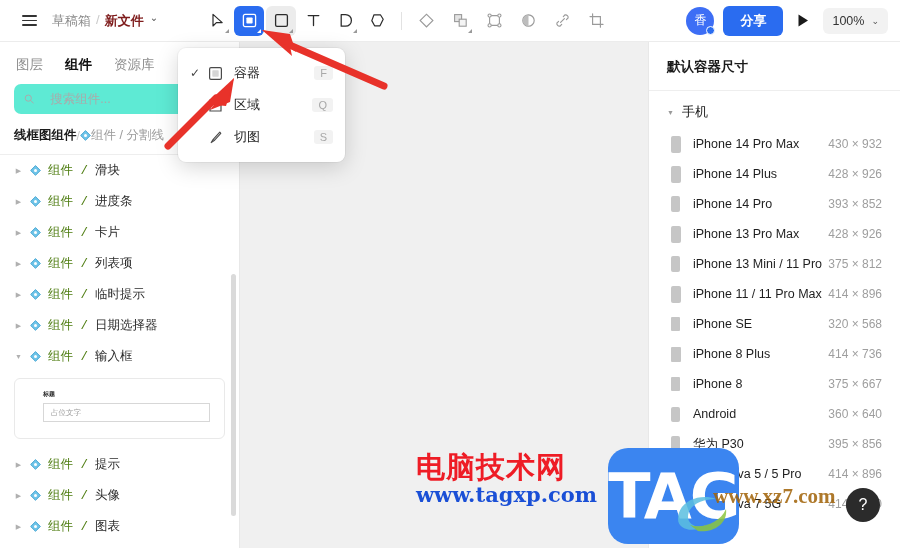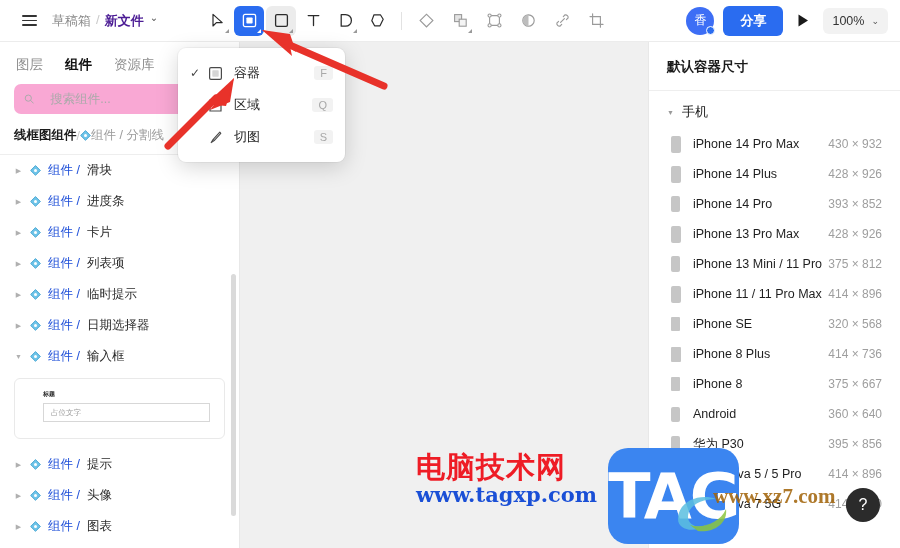--- a/index.html
+++ b/index.html
@@ -19,21 +19,21 @@
     border-bottom: 1px solid #ececec; z-index: 40;
   }
   .hamburger { width: 34px; display: flex; flex-direction: column; gap: 3px;
                align-items: center; margin-left: 12px; cursor: pointer; }
   .hamburger i { display: block; width: 15px; height: 1.6px; background: #333; border-radius: 1px; }
 
   .breadcrumb { display: flex; align-items: flex-start; gap: 5px; margin-left: 6px;
                 font-size: 13px; white-space: nowrap; }
   .bc-draft { color: #8a8a8a; }
   .bc-sep { color: #c9c9c9; }
-  .bc-file { color: #4c1d95; font-weight: 700; }
+  .bc-file { color: #7f1d1d; font-weight: 700; }
   .bc-caret { color: #555; font-size: 10px; margin-left: 1px; }
 
   .tools { display: flex; align-items: center; gap: 2px; margin-left: 44px; }
   .tool {
     width: 30px; height: 30px; border-radius: 6px; display: flex;
     align-items: center; justify-content: center; position: relative; cursor: pointer;
   }
   .tool.active { background: #2a6cf0; }
   .tool.hover { background: #ececec; }
   .tool svg { display: block; }
@@ -70,21 +70,21 @@
   .sidebar {
     position: absolute; top: 42px; left: 0; width: 240px; height: 506px;
     background: #fff; border-right: 1px solid #e8e8e8; overflow: hidden;
   }
   .side-tabs { display: flex; align-items: center; gap: 22px; padding: 14px 16px 10px 16px; }
   .side-tab { font-size: 13.5px; color: #8d8d8d; cursor: pointer; }
   .side-tab.active { color: #111; font-weight: 700; }
 
   .search-wrap { padding: 0 14px; }
   .search-box {
-    height: 30px; background: #f9a8d4; border-radius: 7px; display: flex;
+    height: 30px; background: #5eead4; border-radius: 7px; display: flex;
     align-items: center; gap: 16px; padding: 0 10px; cursor: text;
   }
   .search-box input {
     border: none; background: transparent; outline: none; font-size: 12.5px;
     color: #555; width: 100%; font-family: inherit;
   }
   .search-box input::placeholder { color: #aaa; }
 
   .lib-crumb {
     display: flex; align-items: center; padding: 13px 14px 10px 14px;
@@ -96,21 +96,21 @@
 
   .comp-list { border-top: 1px solid #eee; }
   .comp-row {
     display: flex; align-items: center; gap: 7px; height: 31px;
     padding: 0 14px; cursor: pointer; font-size: 12.5px; color: #9b9b9b;
   }
   .comp-row .tri {
     width: 9px; color: #b0b0b0; font-size: 7px; flex: none; text-align: center;
   }
   .comp-name { color: #2b2b2b; }
-  .comp-prefix { color: #1d4ed8; }
+  .comp-prefix { color: #4d7c0f; font-family: Liberation Mono, monospace; }
 
   .preview-card {
     margin: 6px 14px 10px 14px; border: 1px solid #e9e9e9; border-radius: 6px;
     background: #fff; padding: 11px 14px 16px 28px;
   }
   .pv-label { font-size: 6px; color: #2b2b2b; font-weight: 700; margin-bottom: 4px; }
   .pv-input {
     height: 19px; border: 1px solid #d7d7d7; border-radius: 0; background: #fff;
     display: flex; align-items: center; padding: 0 7px; font-size: 7.5px; color: #9a9a9a;
   }

